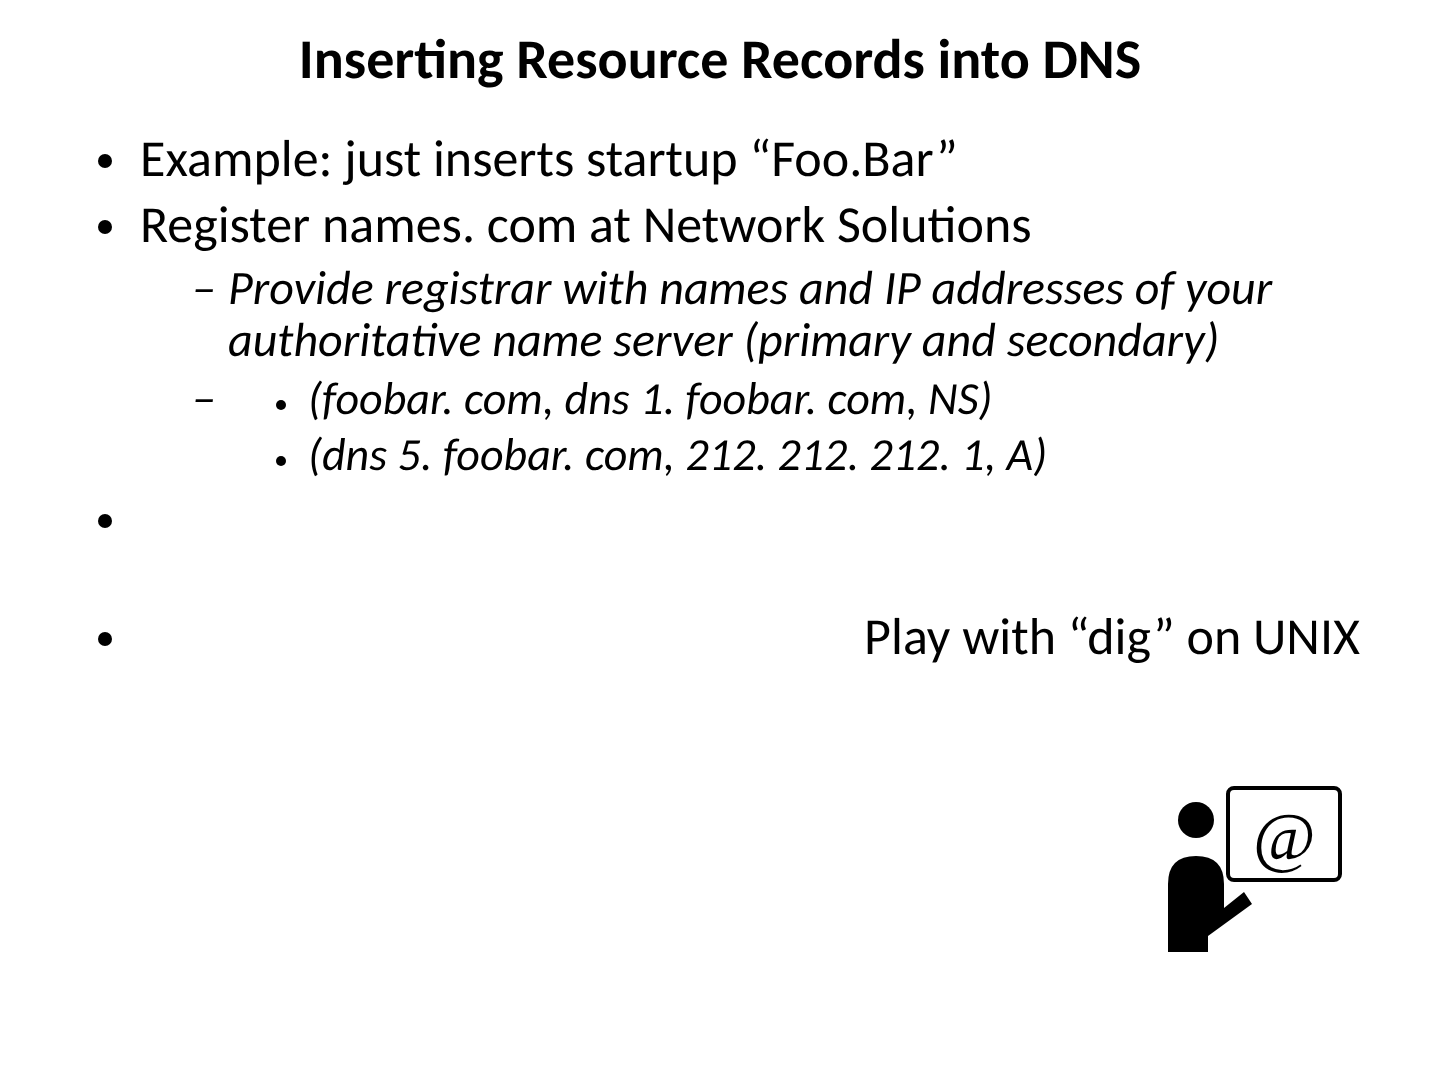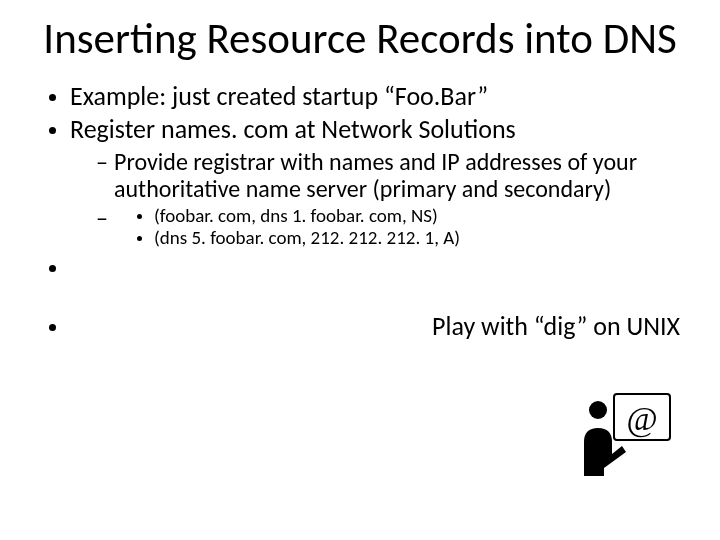--- a/index.html
+++ b/index.html
@@ -13,66 +13,67 @@
     overflow: hidden;
   }
   .slide {
     position: relative;
     width: 720px;
     height: 540px;
     box-sizing: border-box;
     padding: 14px 40px 20px 40px;
   }
   .title {
-    font-size: 43px;
+    font-size: 28px;
     line-height: 1.15;
     text-align: center;
     margin: 0 0 18px 0;
-    font-weight: 400;
+    font-weight: 700;
   }
   ul.level1 {
     list-style: disc;
     margin: 0;
     padding-left: 30px;
   }
   ul.level1 > li {
     font-size: 26px;
     line-height: 1.18;
     color: #000;
     margin: 0 0 2px 0;
   }
   ul.level1 > li::marker {
     color: #000;
     font-size: 22px;
   }
   ul.level2 {
     list-style: none;
     margin: 4px 0 2px 0;
     padding-left: 26px;
+    font-style: italic;
   }
   ul.level2 > li {
     font-size: 24px;
     line-height: 1.12;
     position: relative;
     padding-left: 18px;
     margin: 0 0 2px 0;
   }
   ul.level2 > li::before {
     content: "–";
     position: absolute;
     left: 0;
     top: 0;
   }
   ul.level3 {
     list-style: disc;
     margin: 2px 0 2px 0;
     padding-left: 40px;
   }
   ul.level3 > li {
-    font-size: 19px;
+    font-size: 23px;
     line-height: 1.2;
     color: #000;
   }
   ul.level3 > li::marker {
     font-size: 16px;
   }
   .at-graphic {
     position: absolute;
     right: 40px;
     bottom: 62px;
@@ -85,21 +86,21 @@
   }
 </style>
 </head>
 <body>
 
 <div class="slide">
 
   <h1 class="title">Inserting Resource Records into DNS</h1>
 
   <ul class="level1">
-    <li>Example: just created startup “Foo.Bar”</li>
+    <li>Example: just inserts startup “Foo.Bar”</li>
     <li>
       <span>Register names. com at Network Solutions</span>
       <ul class="level2">
         <li>Provide registrar with names and IP addresses of your authoritative name server (primary and secondary)</li>
         <li>
           <ul class="level3">
             <li>(foobar. com, dns 1. foobar. com, NS)</li>
             <li>(dns 5. foobar. com, 212. 212. 212. 1, A)</li>
           </ul>
         </li>

